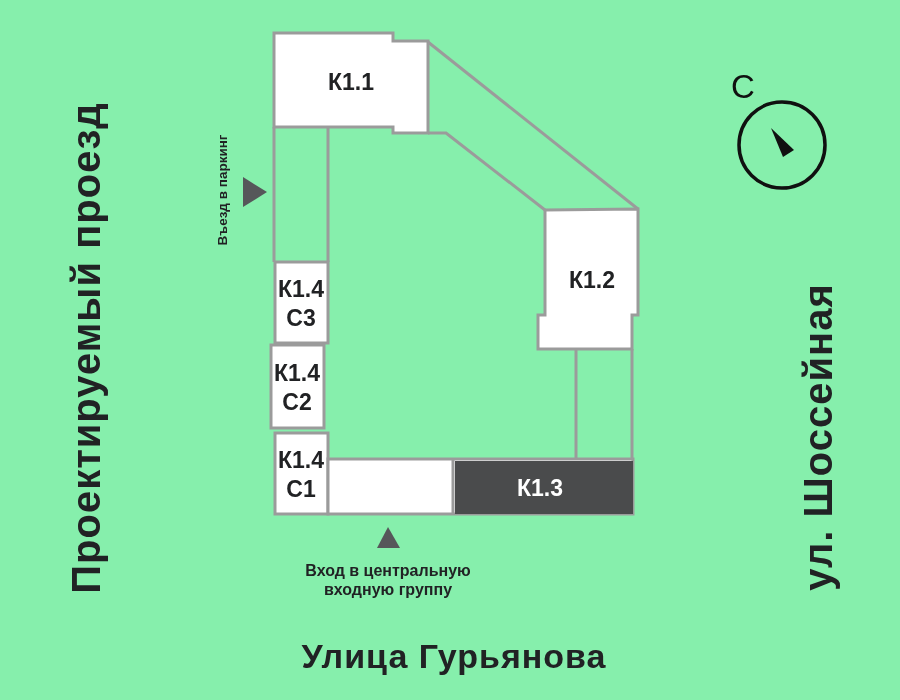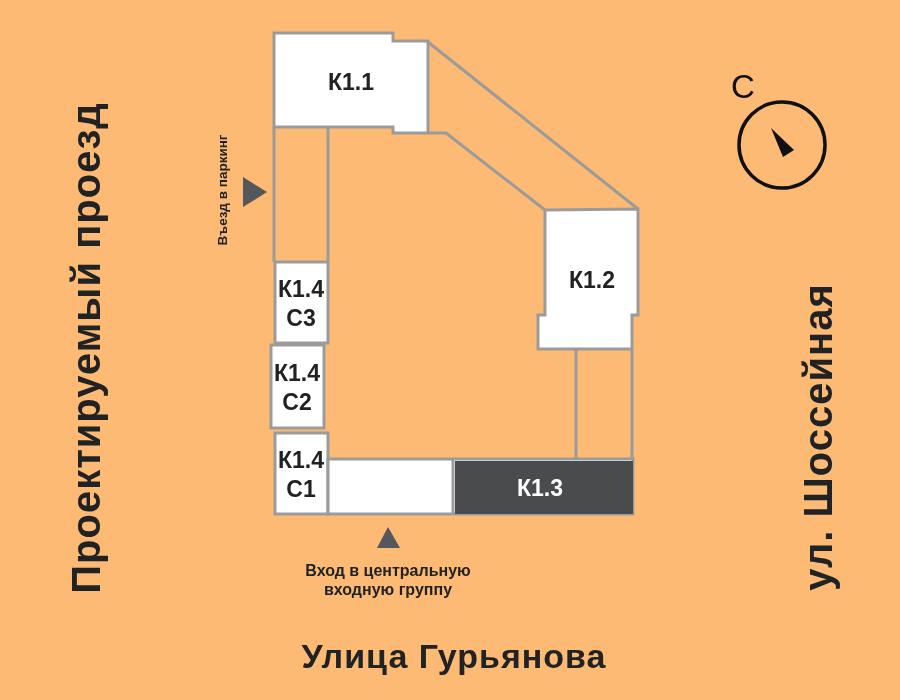--- a/index.html
+++ b/index.html
@@ -1,16 +1,16 @@
 <!DOCTYPE html>
 <html><head>
 <meta charset="utf-8">
 <style>
   html,body{margin:0;padding:0;background:#ffffff;}
-  .stage{position:relative;width:900px;height:700px;background:#fdba74;overflow:hidden;
+  .stage{position:relative;width:900px;height:700px;background:#86efac;overflow:hidden;
          font-family:"Liberation Sans",sans-serif;}
   svg text{font-family:"Liberation Sans",sans-serif;}
 </style>
 </head>
 <body>
 
 <div class="stage">
 <svg width="900" height="700" viewBox="0 0 900 700">
 
   <g stroke-width="3" fill="none" stroke-linejoin="miter" stroke-linecap="butt" stroke="#9b9b9b">

